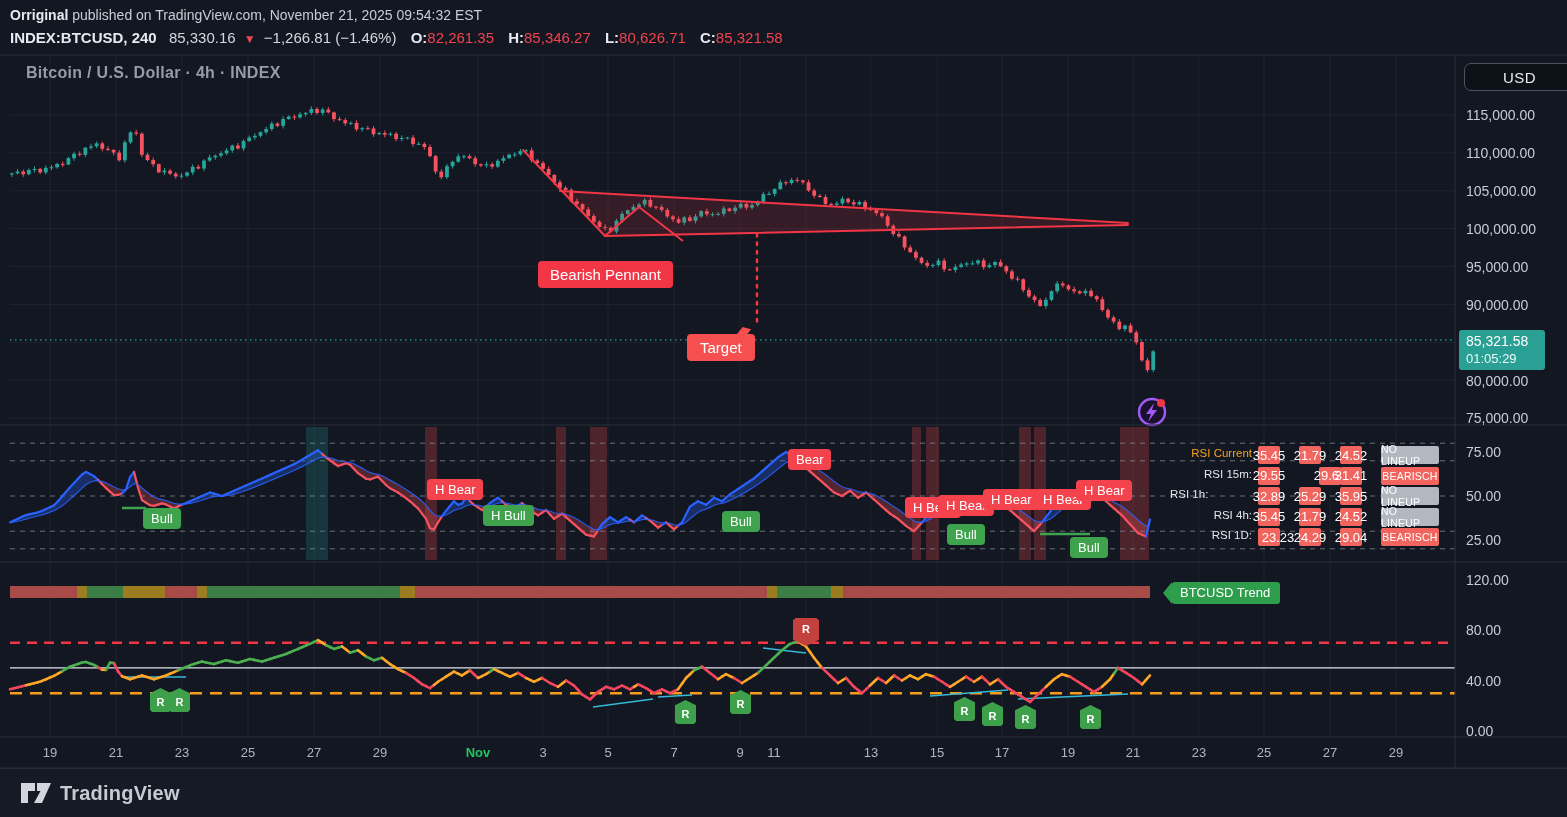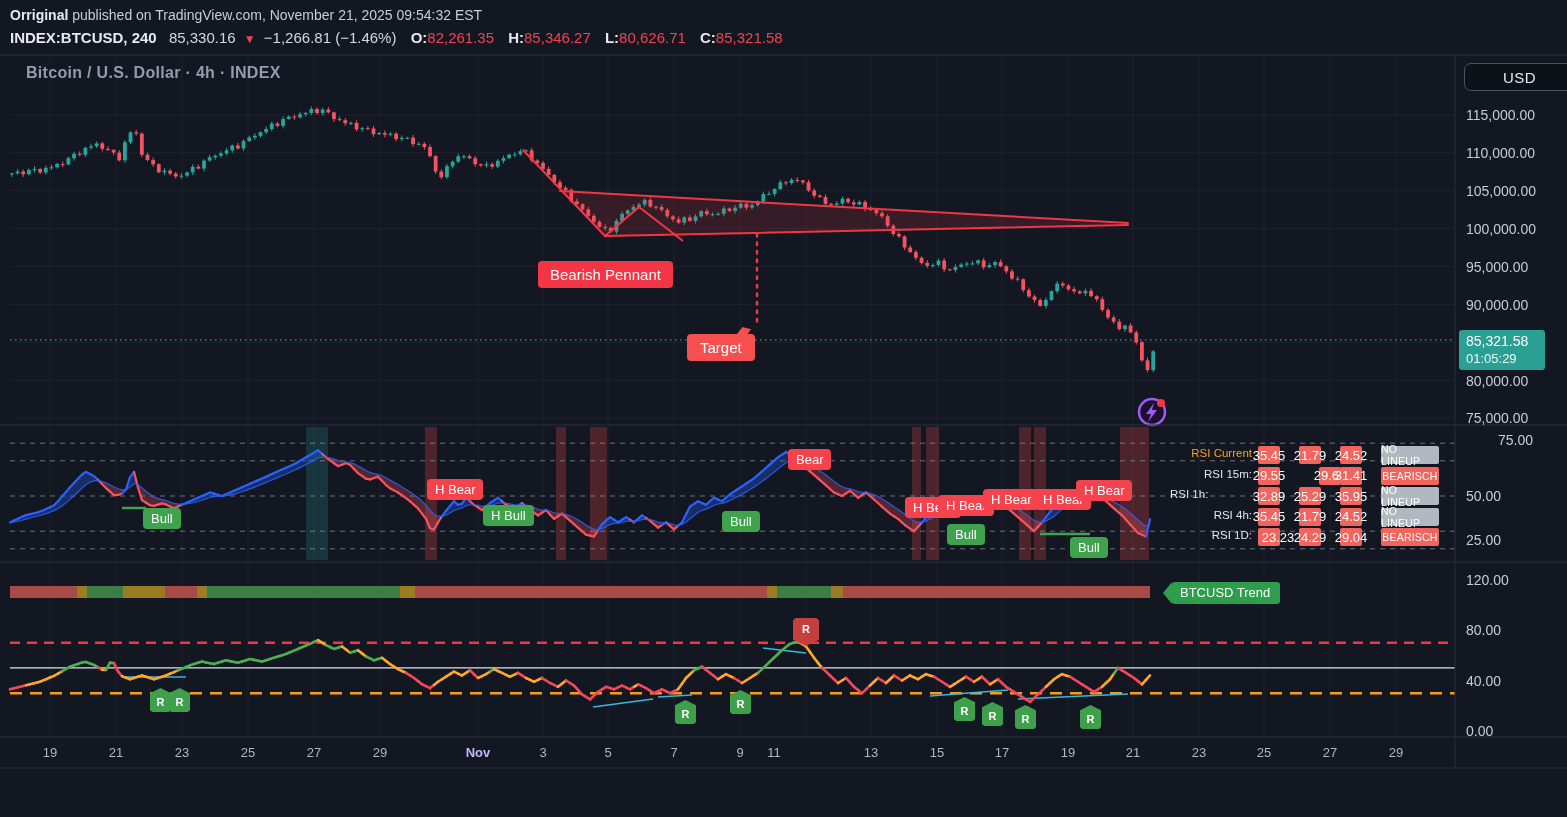--- a/index.html
+++ b/index.html
@@ -13,21 +13,21 @@
   .hdr2 .lbl { font-weight:700; color:#e6e9ef; margin-left:10px; }
   .hdr2 .val { color:#f0444f; }
   .chart-title { position:absolute; left:26px; top:64px; font-size:16px; font-weight:700; color:#959ba8; letter-spacing:.3px; }
   svg.gfx { position:absolute; left:0; top:0; }
   .usd-btn { position:absolute; left:1464px; top:63px; width:111px; height:28px; background:#0d1118; border:1px solid #4d5160; border-radius:7px; color:#e8eaf0; font-size:15px; display:flex; align-items:center; justify-content:center; letter-spacing:.4px; }
   .axis-label { position:absolute; left:1466px; font-size:14px; color:#c7cbd5; white-space:nowrap; }
   .price-tag { position:absolute; left:1459px; top:330px; width:86px; height:40px; background:#2aa095; border-radius:3px; color:#fff; padding:3px 0 0 7px; line-height:17px; }
   .price-tag .p { font-size:14px; }
   .price-tag .c { font-size:13px; color:#e8fbf7; }
   .time-label { position:absolute; top:745px; transform:translateX(-50%); font-size:13px; color:#b2b5be; }
-  .time-label.major { color:#c4b5fd; font-weight:700; }
+  .time-label.major { color:#22c55e; font-weight:700; }
   .chip { position:absolute; border-radius:4px; padding:3px 8px; font-size:13px; color:#fff; white-space:nowrap; z-index:5; }
   .chip.bull { background:#3fa34d; }
   .chip.bear { background:#f5434e; }
   .big-chip { position:absolute; background:#f23645; border-radius:4px; color:#fff; font-size:15px; padding:5px 12px; z-index:6; white-space:nowrap; }
   .target-chip { position:absolute; background:#f5504f; border-radius:4px; color:#fff; font-size:15px; padding:5px 13px; z-index:6; }
   .target-chip::after { content:""; position:absolute; top:-6px; right:7px; width:10px; height:10px; background:#f5504f; transform:skewX(-30deg) rotate(12deg); }
   .trend-chip { position:absolute; background:#2f9e4c; border-radius:3px; color:#fff; font-size:13px; padding:3px 10px 4px 8px; z-index:6; white-space:nowrap; }
   .trend-chip::before { content:""; position:absolute; left:-9px; top:0; border-top:11px solid transparent; border-bottom:11px solid transparent; border-right:9px solid #2f9e4c; }
   .marker { position:absolute; color:#fff; font-size:11px; font-weight:700; display:flex; align-items:center; justify-content:center; z-index:5; }
   .marker.up { width:21px; height:24px; background:#3fa04b; clip-path:polygon(50% 0,100% 22%,100% 92%,90% 100%,10% 100%,0 92%,0 22%); padding-top:4px; }
@@ -1416,21 +1416,21 @@
 
   <div id="overlay">
       <div class="axis-label" style="top: 107px;">115,000.00</div>
       <div class="axis-label" style="top: 145px;">110,000.00</div>
       <div class="axis-label" style="top: 183px;">105,000.00</div>
       <div class="axis-label" style="top: 221px;">100,000.00</div>
       <div class="axis-label" style="top: 259px;">95,000.00</div>
       <div class="axis-label" style="top: 297px;">90,000.00</div>
       <div class="axis-label" style="top: 373px;">80,000.00</div>
       <div class="axis-label" style="top: 410px;">75,000.00</div>
-      <div class="axis-label" style="top: 432px; margin-left: 32px;">75.00</div>
+      <div class="axis-label" style="top: 444px;">75.00</div>
       <div class="axis-label" style="top: 488px;">50.00</div>
       <div class="axis-label" style="top: 532px;">25.00</div>
       <div class="axis-label" style="top: 572px;">120.00</div>
       <div class="axis-label" style="top: 622px;">80.00</div>
       <div class="axis-label" style="top: 673px;">40.00</div>
       <div class="axis-label" style="top: 723px;">0.00</div>
       <div class="time-label" style="left: 50px;">19</div>
       <div class="time-label" style="left: 116px;">21</div>
       <div class="time-label" style="left: 182px;">23</div>
       <div class="time-label" style="left: 248px;">25</div>
@@ -1513,14 +1513,23 @@
 
   <div class="big-chip" id="pennant-chip" style="left: 538px; top: 261px;">Bearish Pennant</div>
   <div class="target-chip" id="target-chip" style="left: 687px; top: 334px;">Target</div>
   <div class="trend-chip" id="trend-chip" style="left: 1172px; top: 582px;">BTCUSD Trend</div>
 
   <div class="price-tag">
     <div class="p">85,321.58</div>
     <div class="c">01:05:29</div>
   </div>
 
+  <div class="footer">
+    <div class="brand">
+      <svg width="32" height="26" viewBox="0 0 32 26">
+        <path d="M1 3 h14 v8 h-7 v12 h-7 z" fill="#d2d5dc"></path>
+        <path d="M17 3 h14 l-9 20 h-8 l6.5 -12 h-3.5 z" fill="#d2d5dc"></path>
+      </svg>
+      <span class="brand-text">TradingView</span>
+    </div>
+  </div>
 
 </div>
 
 </body></html>

